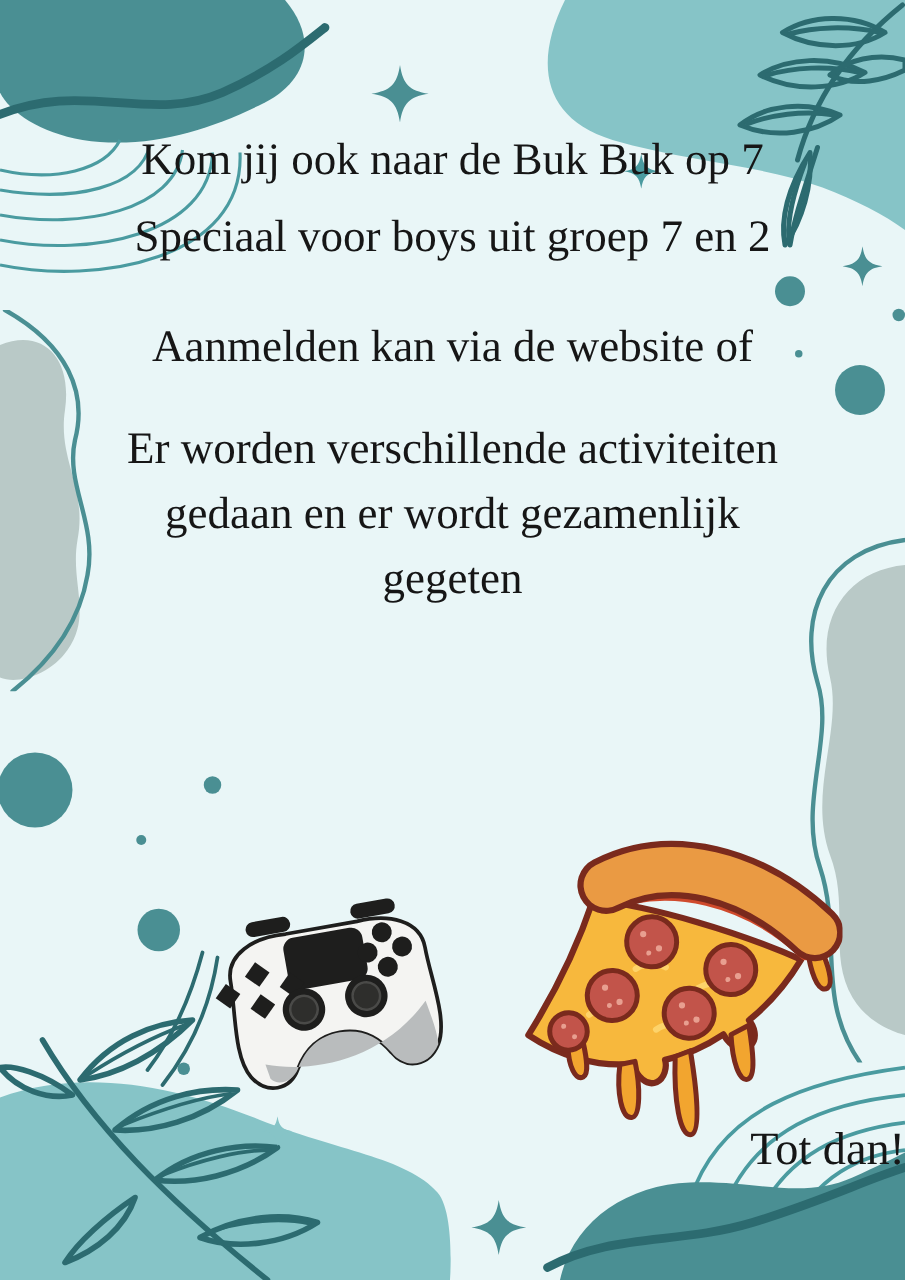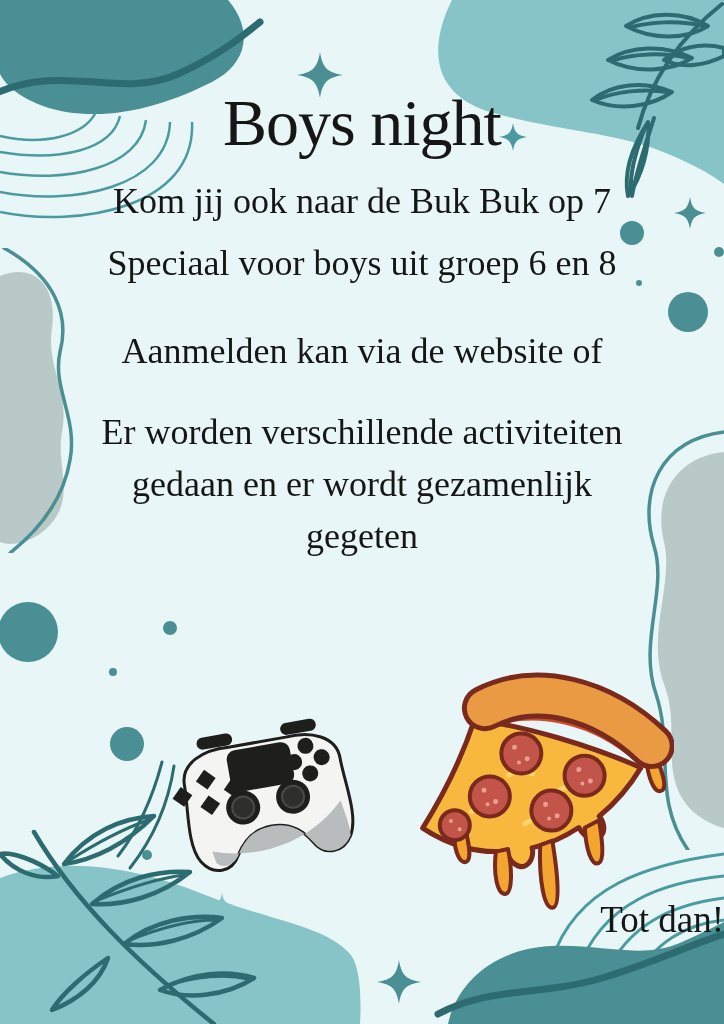--- a/index.html
+++ b/index.html
@@ -207,26 +207,25 @@
         <circle cx="148" cy="140" r="2.5"></circle>
           <circle cx="160" cy="151" r="2.5"></circle>
           <circle cx="152" cy="154" r="2"></circle>
         <circle cx="54" cy="160" r="2"></circle>
           <circle cx="63" cy="168" r="2"></circle>
       </g>
     </g>
   </svg>
 
   <div class="text-stack">
-    <h1 class="title">Boys night</h1>
     <p class="para p1">
       <span class="line">Kom jij ook naar de Buk Buk op 7</span>
     </p>
     <p class="para p2">
-      <span class="line">Speciaal voor boys uit groep 6 en 8</span>
+      <span class="line">Speciaal voor boys uit groep 7 en 2</span>
     </p>
     <p class="para p3">
       <span class="line">Aanmelden kan via de website of</span>
     </p>
     <p class="para p4">
       <span class="line">Er worden verschillende activiteiten</span>
       <span class="line">gedaan en er wordt gezamenlijk</span>
       <span class="line">gegeten</span>
     </p>
   </div>

